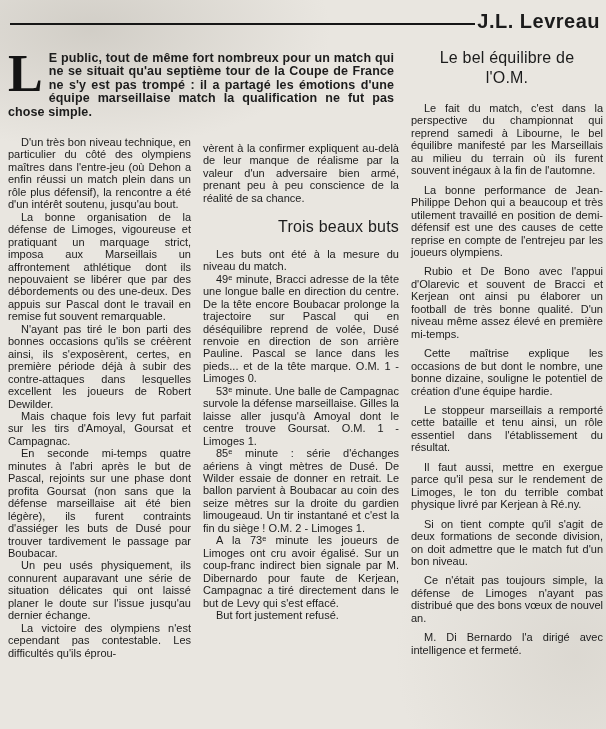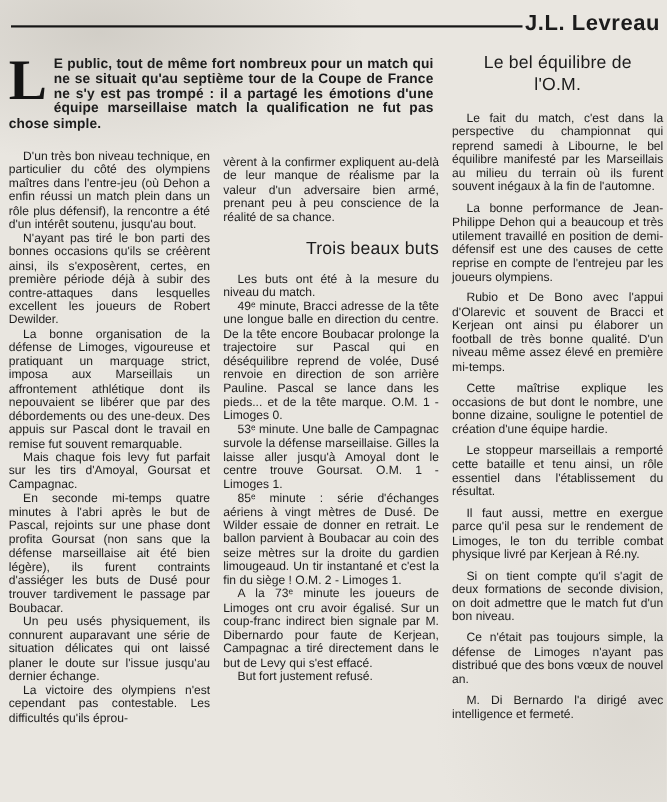--- a/index.html
+++ b/index.html
@@ -67,22 +67,22 @@
     <span class="head-rule"></span>
     <span class="author">J.L. Levreau</span>
   </div>
 
   <div class="lead">
     <span class="dropcap">L</span><span>E public, tout de même fort nombreux pour un match qui ne se situait qu'au septième tour de la Coupe de France ne s'y est pas trompé : il a partagé les émotions d'une équipe marseillaise match la qualification ne fut pas chose simple.</span>
   </div>
 
   <div class="col col1">
     <p>D'un très bon niveau technique, en particulier du côté des olympiens maîtres dans l'entre-jeu (où Dehon a enfin réussi un match plein dans un rôle plus défensif), la rencontre a été d'un intérêt soutenu, jusqu'au bout.</p>
+    <p>La bonne organisation de la défense de Limoges, vigoureuse et pratiquant un marquage strict, imposa aux Marseillais un affrontement athlétique dont ils nepouvaient se libérer que par des débordements ou des une-deux. Des appuis sur Pascal dont le travail en remise fut souvent remarquable.</p>
     <p>N'ayant pas tiré le bon parti des bonnes occasions qu'ils se créèrent ainsi, ils s'exposèrent, certes, en première période déjà à subir des contre-attaques dans lesquelles excellent les joueurs de Robert Dewilder.</p>
-    <p>La bonne organisation de la défense de Limoges, vigoureuse et pratiquant un marquage strict, imposa aux Marseillais un affrontement athlétique dont ils nepouvaient se libérer que par des débordements ou des une-deux. Des appuis sur Pascal dont le travail en remise fut souvent remarquable.</p>
     <p>Mais chaque fois levy fut parfait sur les tirs d'Amoyal, Goursat et Campagnac.</p>
     <p>En seconde mi-temps quatre minutes à l'abri après le but de Pascal, rejoints sur une phase dont profita Goursat (non sans que la défense marseillaise ait été bien légère), ils furent contraints d'assiéger les buts de Dusé pour trouver tardivement le passage par Boubacar.</p>
     <p>Un peu usés physiquement, ils connurent auparavant une série de situation délicates qui ont laissé planer le doute sur l'issue jusqu'au dernier échange.</p>
     <p>La victoire des olympiens n'est cependant pas contestable. Les difficultés qu'ils éprou-</p>
   </div>
 
   <div class="col col2">
     <p class="noindent">vèrent à la confirmer expliquent au-delà de leur manque de réalisme par la valeur d'un adversaire bien armé, prenant peu à peu conscience de la réalité de sa chance.</p>
     <div class="subhead">Trois beaux buts</div>
     <p>Les buts ont été à la mesure du niveau du match.</p>

